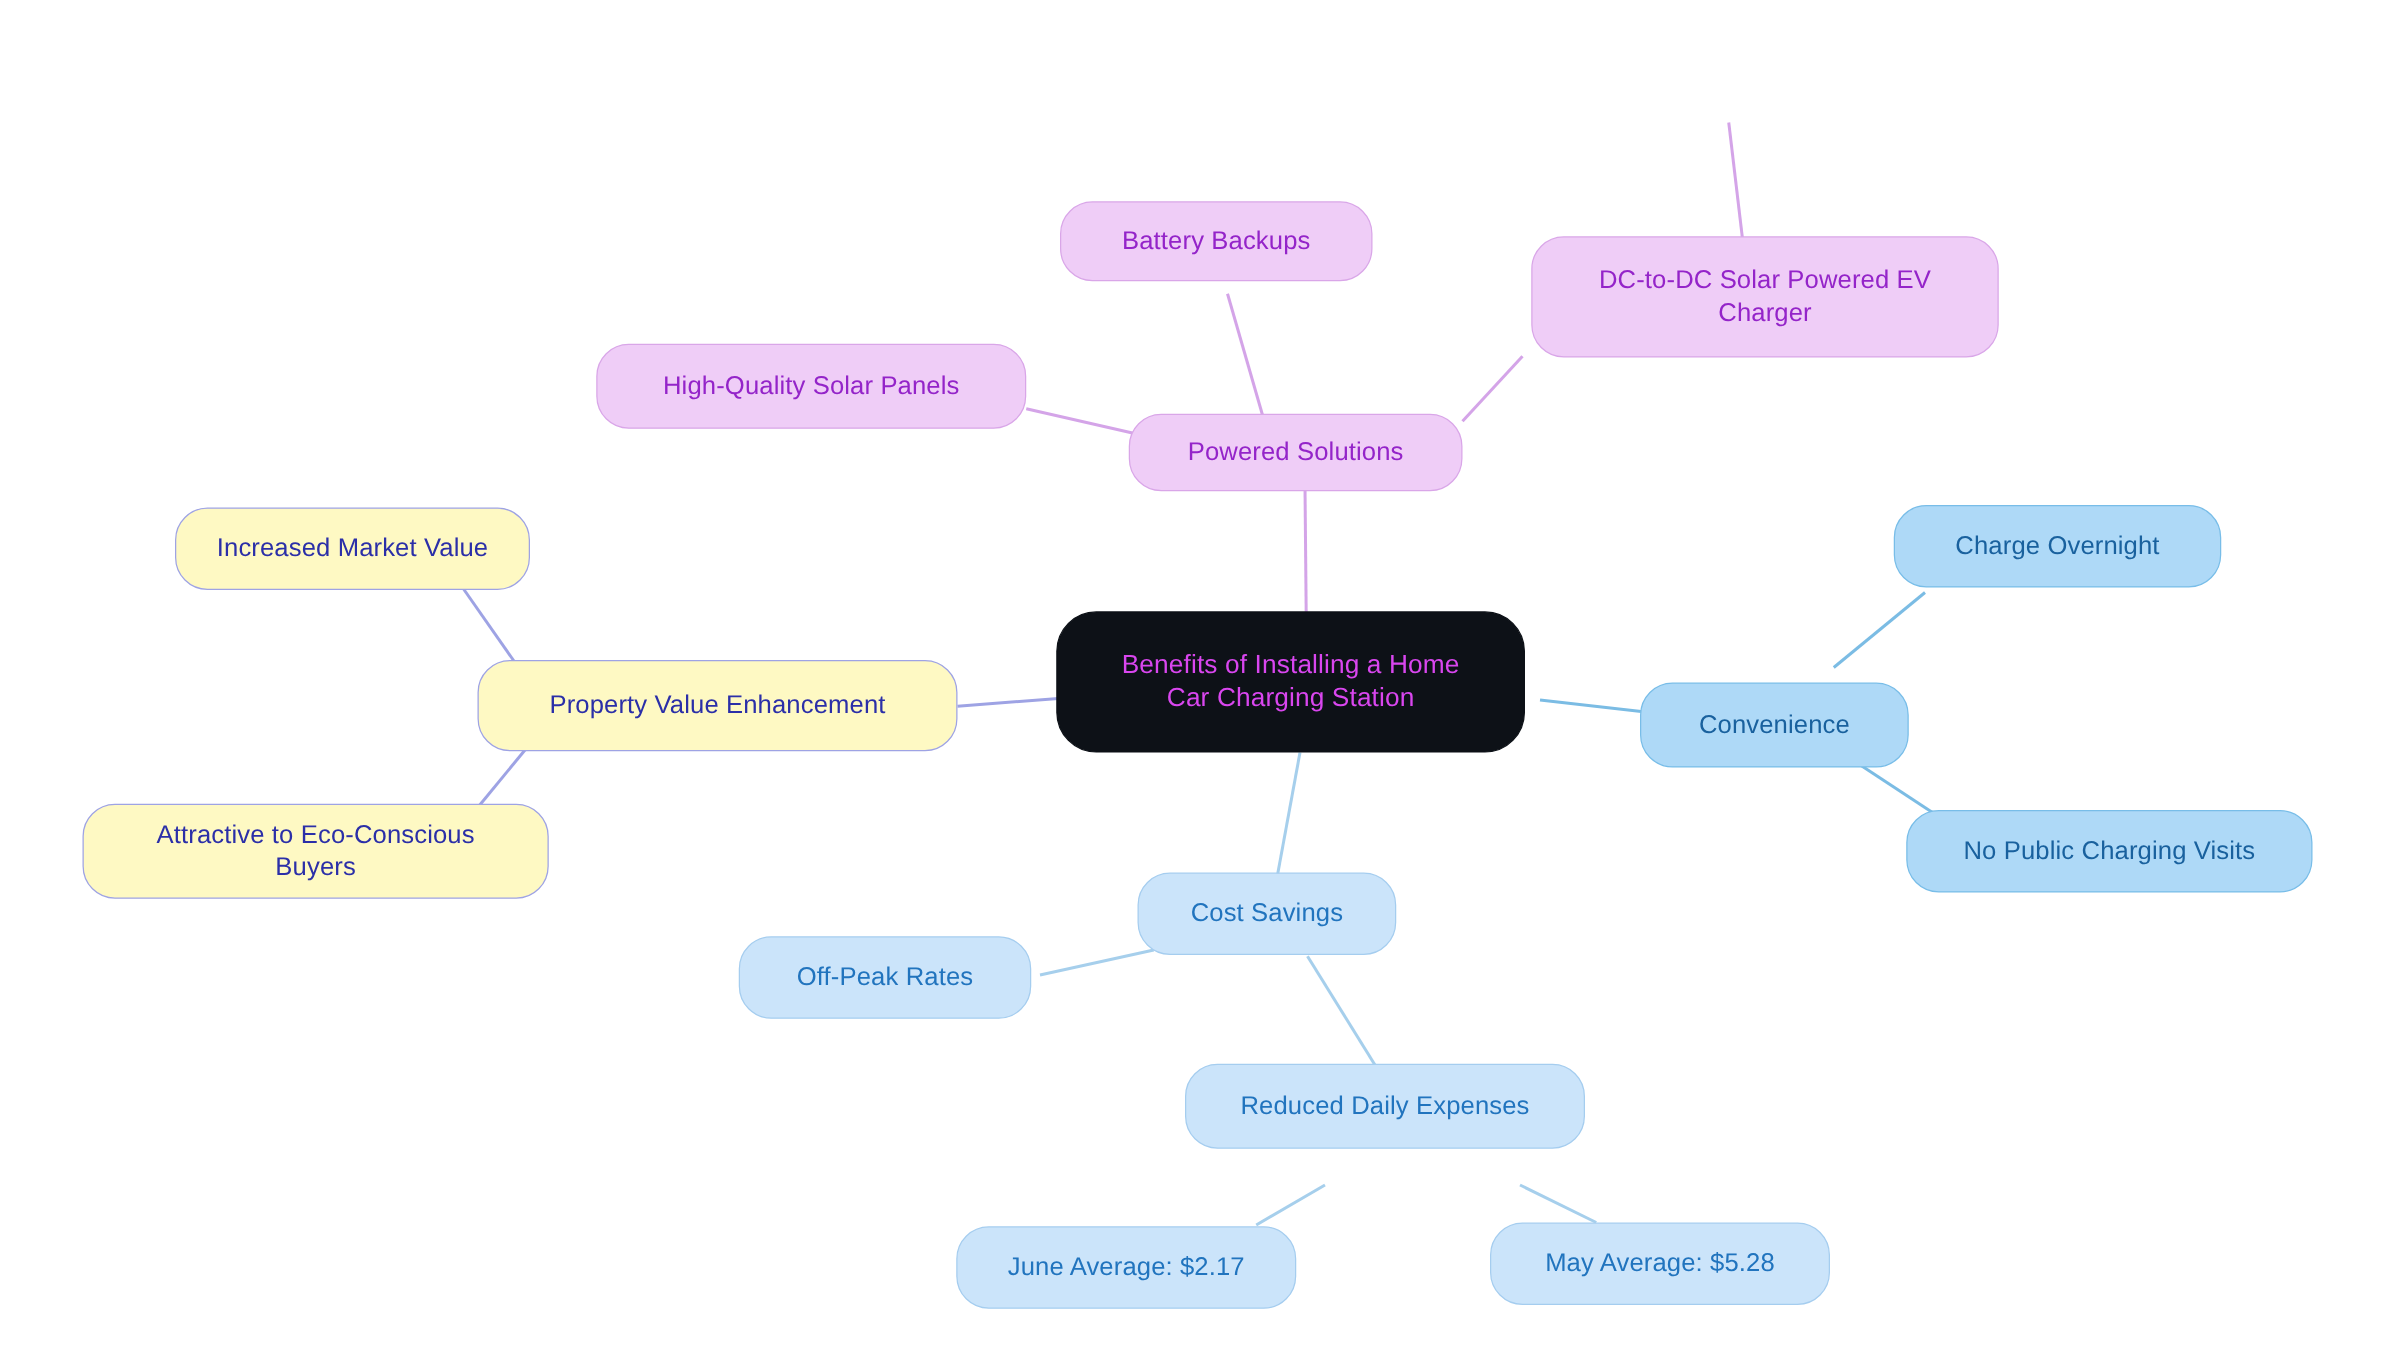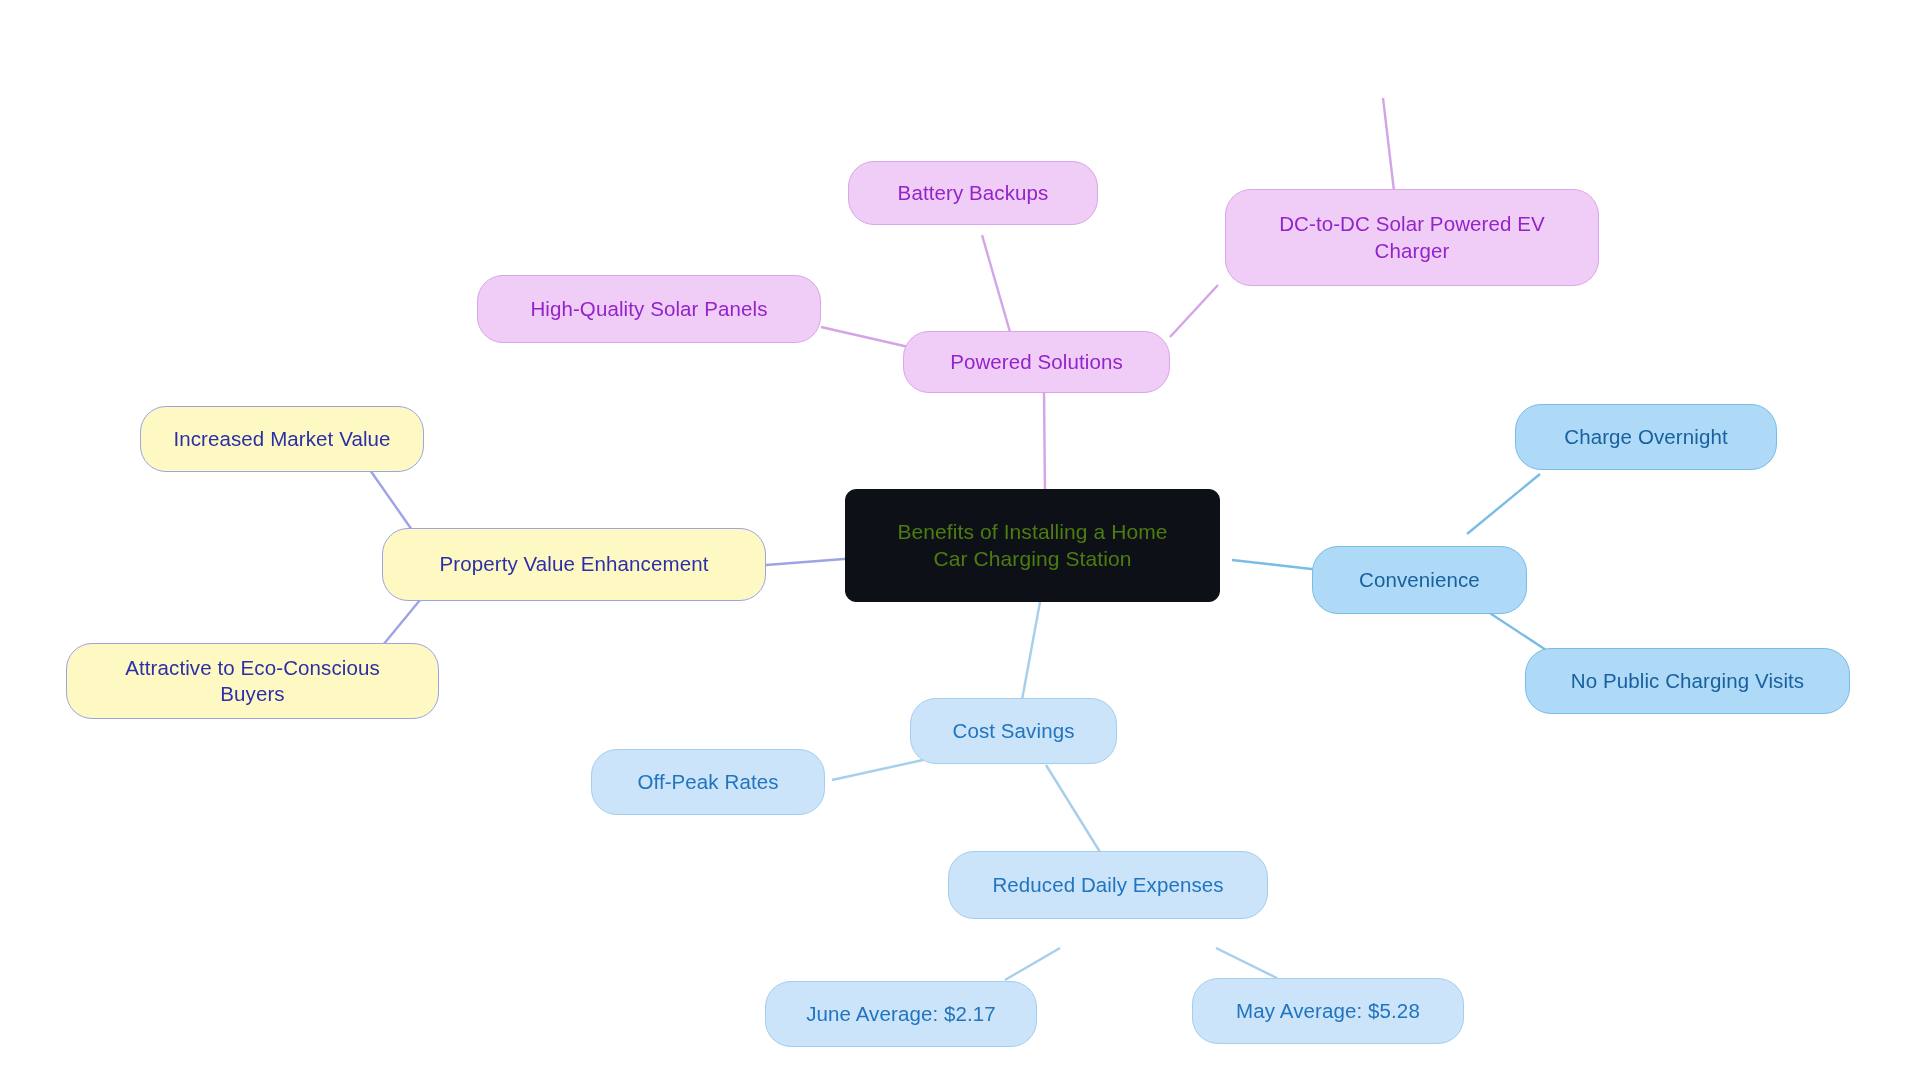--- a/index.html
+++ b/index.html
@@ -33,22 +33,22 @@
     border-radius: 26px;
     border-style: solid;
     border-width: 1.5px;
     line-height: 1.28;
     white-space: pre-line;
     padding: 6px 14px;
   }
   .node-root {
     background: #0d1117;
     border-color: #0d1117;
-    color: #4d7c0f;
-    border-radius: 11px;
+    color: #d946ef;
+    border-radius: 32px;
     font-size: 21px;
     letter-spacing: 0.1px;
   }
   .node-branch, .node-leaf {
     font-size: 20.5px;
     letter-spacing: 0.1px;
   }
   .c-magenta {
     background: #efcdf7;
     border-color: #d9a6e8;

